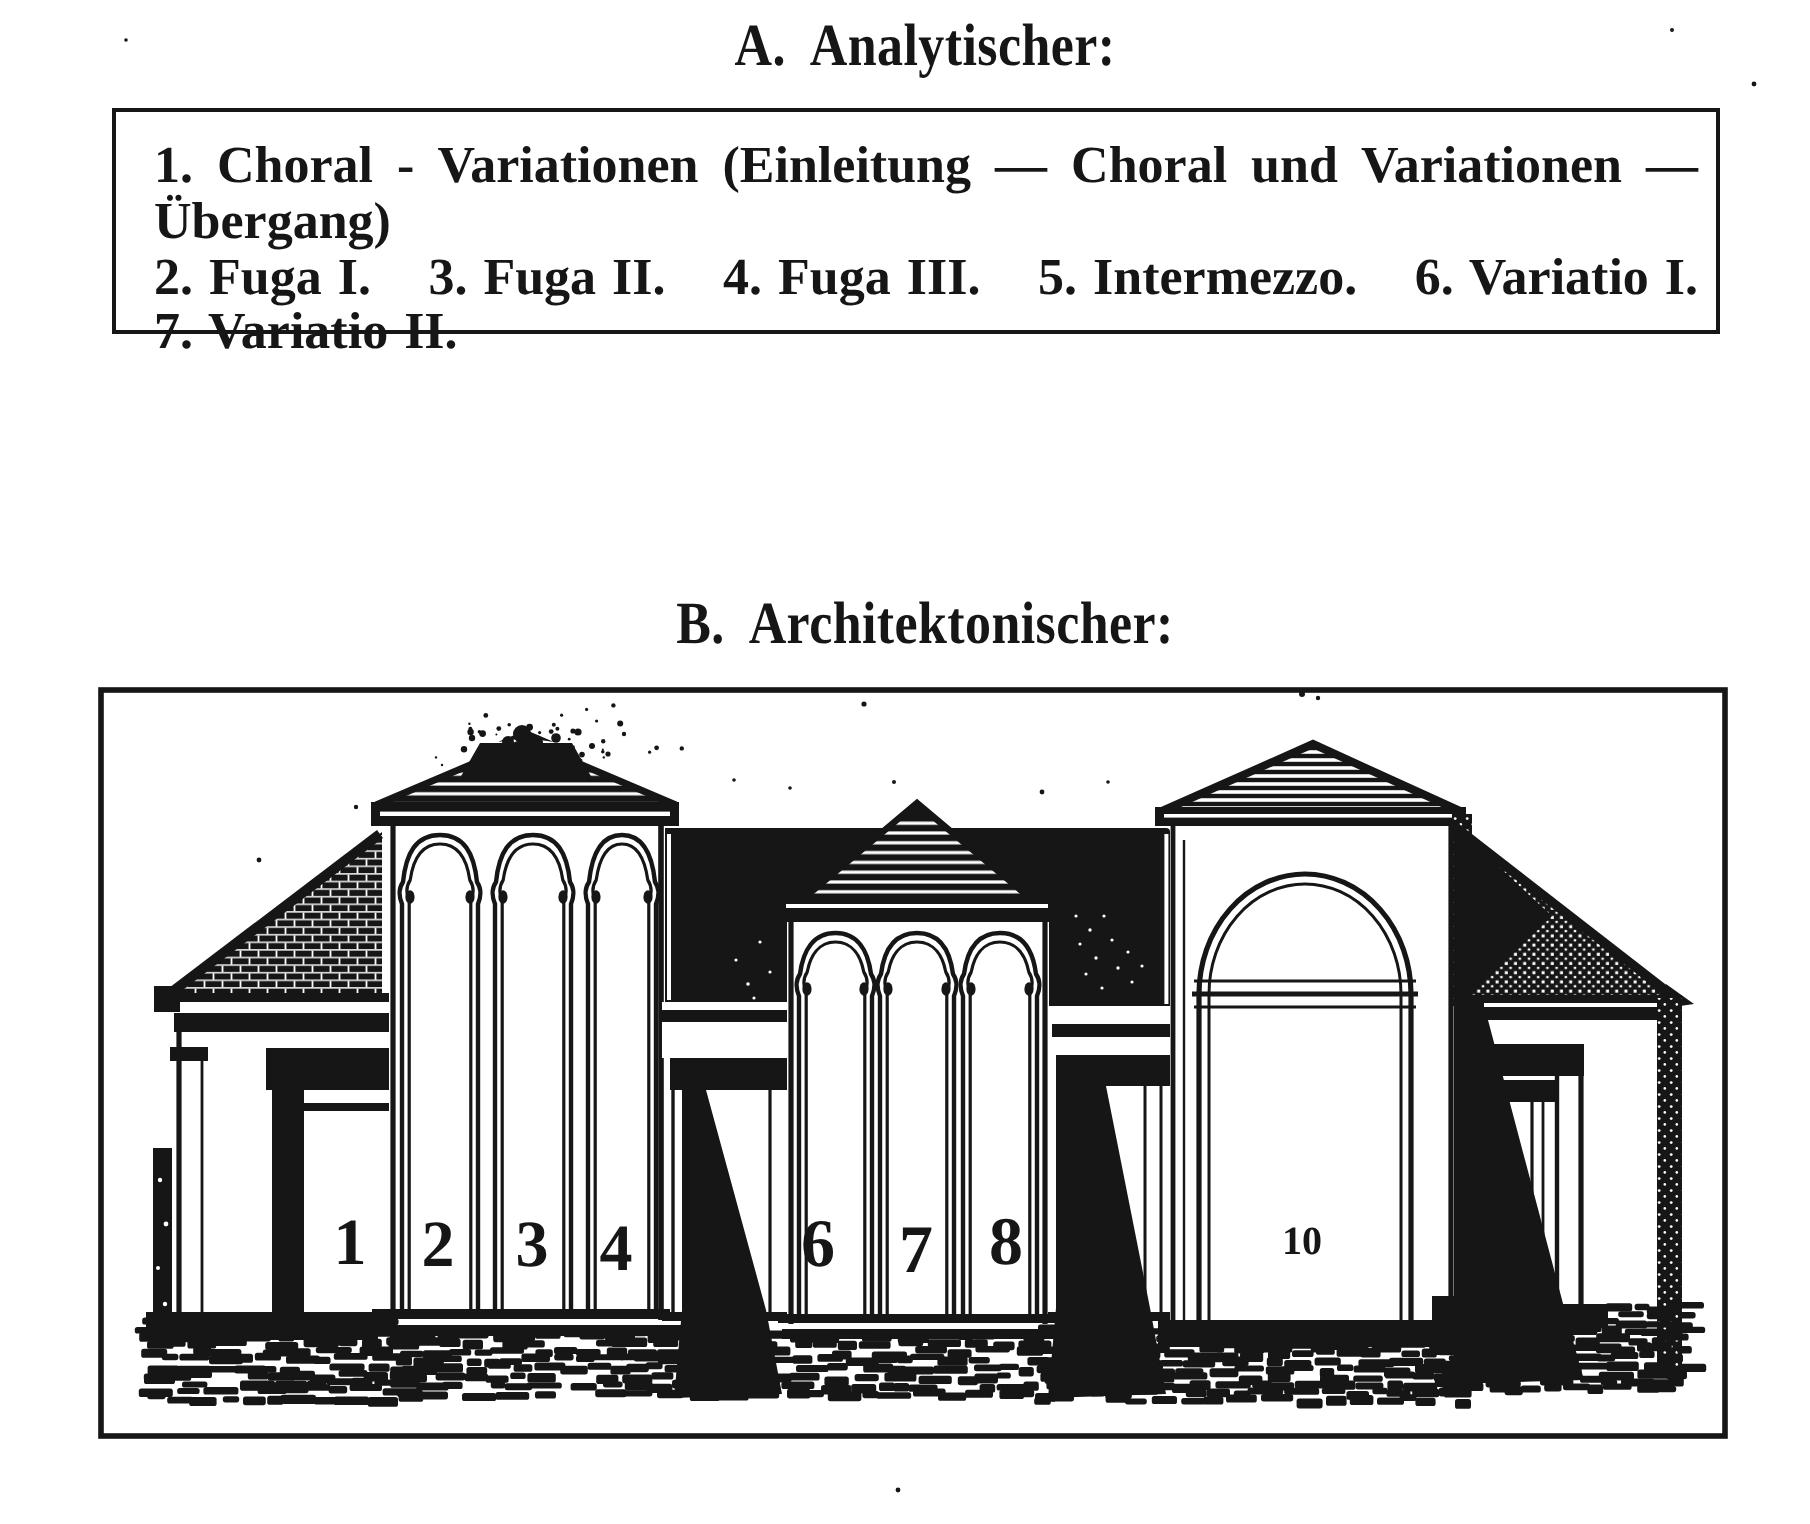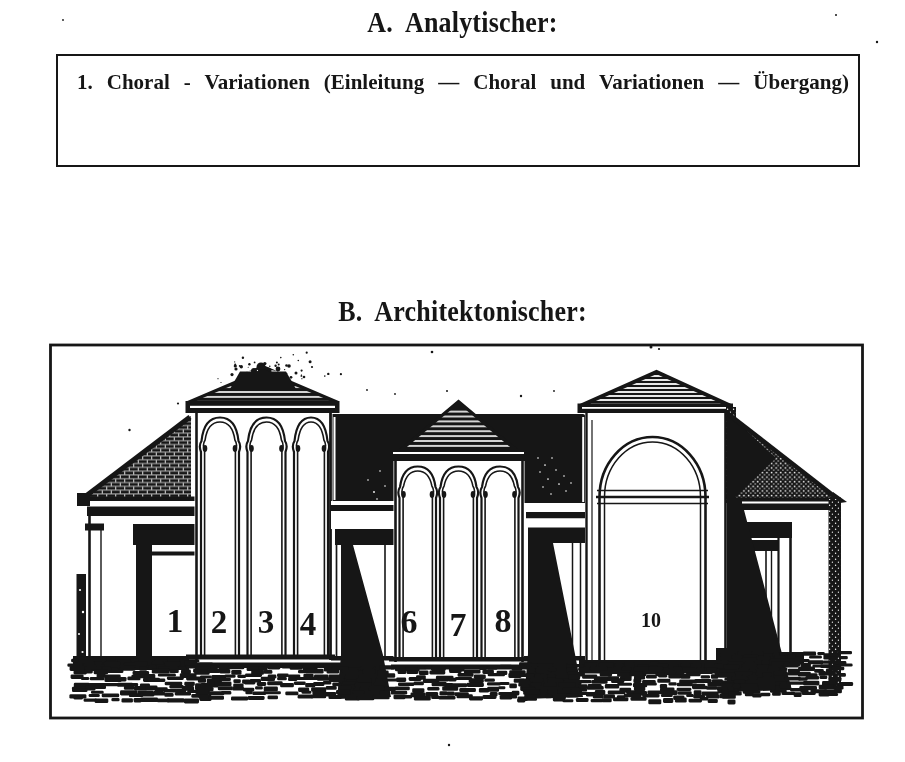--- a/index.html
+++ b/index.html
@@ -1,28 +1,29 @@
 <!DOCTYPE html>
 <html><head>
 <meta charset="utf-8">
 <style>
 html,body{margin:0;padding:0;background:#fff;width:905px;height:762px;overflow:hidden}
 body{position:relative;font-family:"Liberation Serif",serif;color:#161616}
 .ttl{position:absolute;left:20px;right:0;text-align:center;font-size:26px;font-weight:bold;letter-spacing:0.2px;white-space:nowrap;transform:scaleY(1.15);transform-origin:50% 0}
-#boxA{position:absolute;left:56px;top:54px;width:804px;height:113px;border:2.4px solid #161616;box-sizing:border-box;padding:13px 9px 0 19px;font-size:21px;line-height:27.8px;font-weight:bold}
+#boxA{position:absolute;left:56px;top:54px;width:804px;height:113px;border:2.4px solid #161616;box-sizing:border-box;padding:13px 9px 0 19px;font-size:26px;line-height:27.8px;font-weight:bold}
 #boxA .jl{text-align:justify;text-align-last:justify;word-spacing:1.5px}
 #boxA .jl span{display:inline-block}
 </style>
 </head>
 <body>
 
 <div class="ttl" style="top:6px">A.&nbsp; Analytischer:</div>
 
 <div id="boxA">
 <div class="jl">1. Choral - Variationen (Einleitung — Choral und Variationen — Übergang)</div>
+<div class="jl"><span>2. Fuga I.</span> <span>3. Fuga II.</span> <span>4. Fuga III.</span> <span>5. Intermezzo.</span> <span>6. Variatio I.</span> <span>7. Variatio II.</span></div>
 </div>
 
 <div class="ttl" style="top:295px">B.&nbsp; Architektonischer:</div>
 
 <svg width="905" height="762" viewBox="0 0 905 762" style="position:absolute;left:0;top:0">
 <defs>
 
 <pattern id="wingroof" width="9" height="7.6" patternUnits="userSpaceOnUse">
   <rect width="9" height="7.6" fill="#fff"></rect>
   <rect y="0.3" width="9" height="3.1" fill="#161616"></rect>

